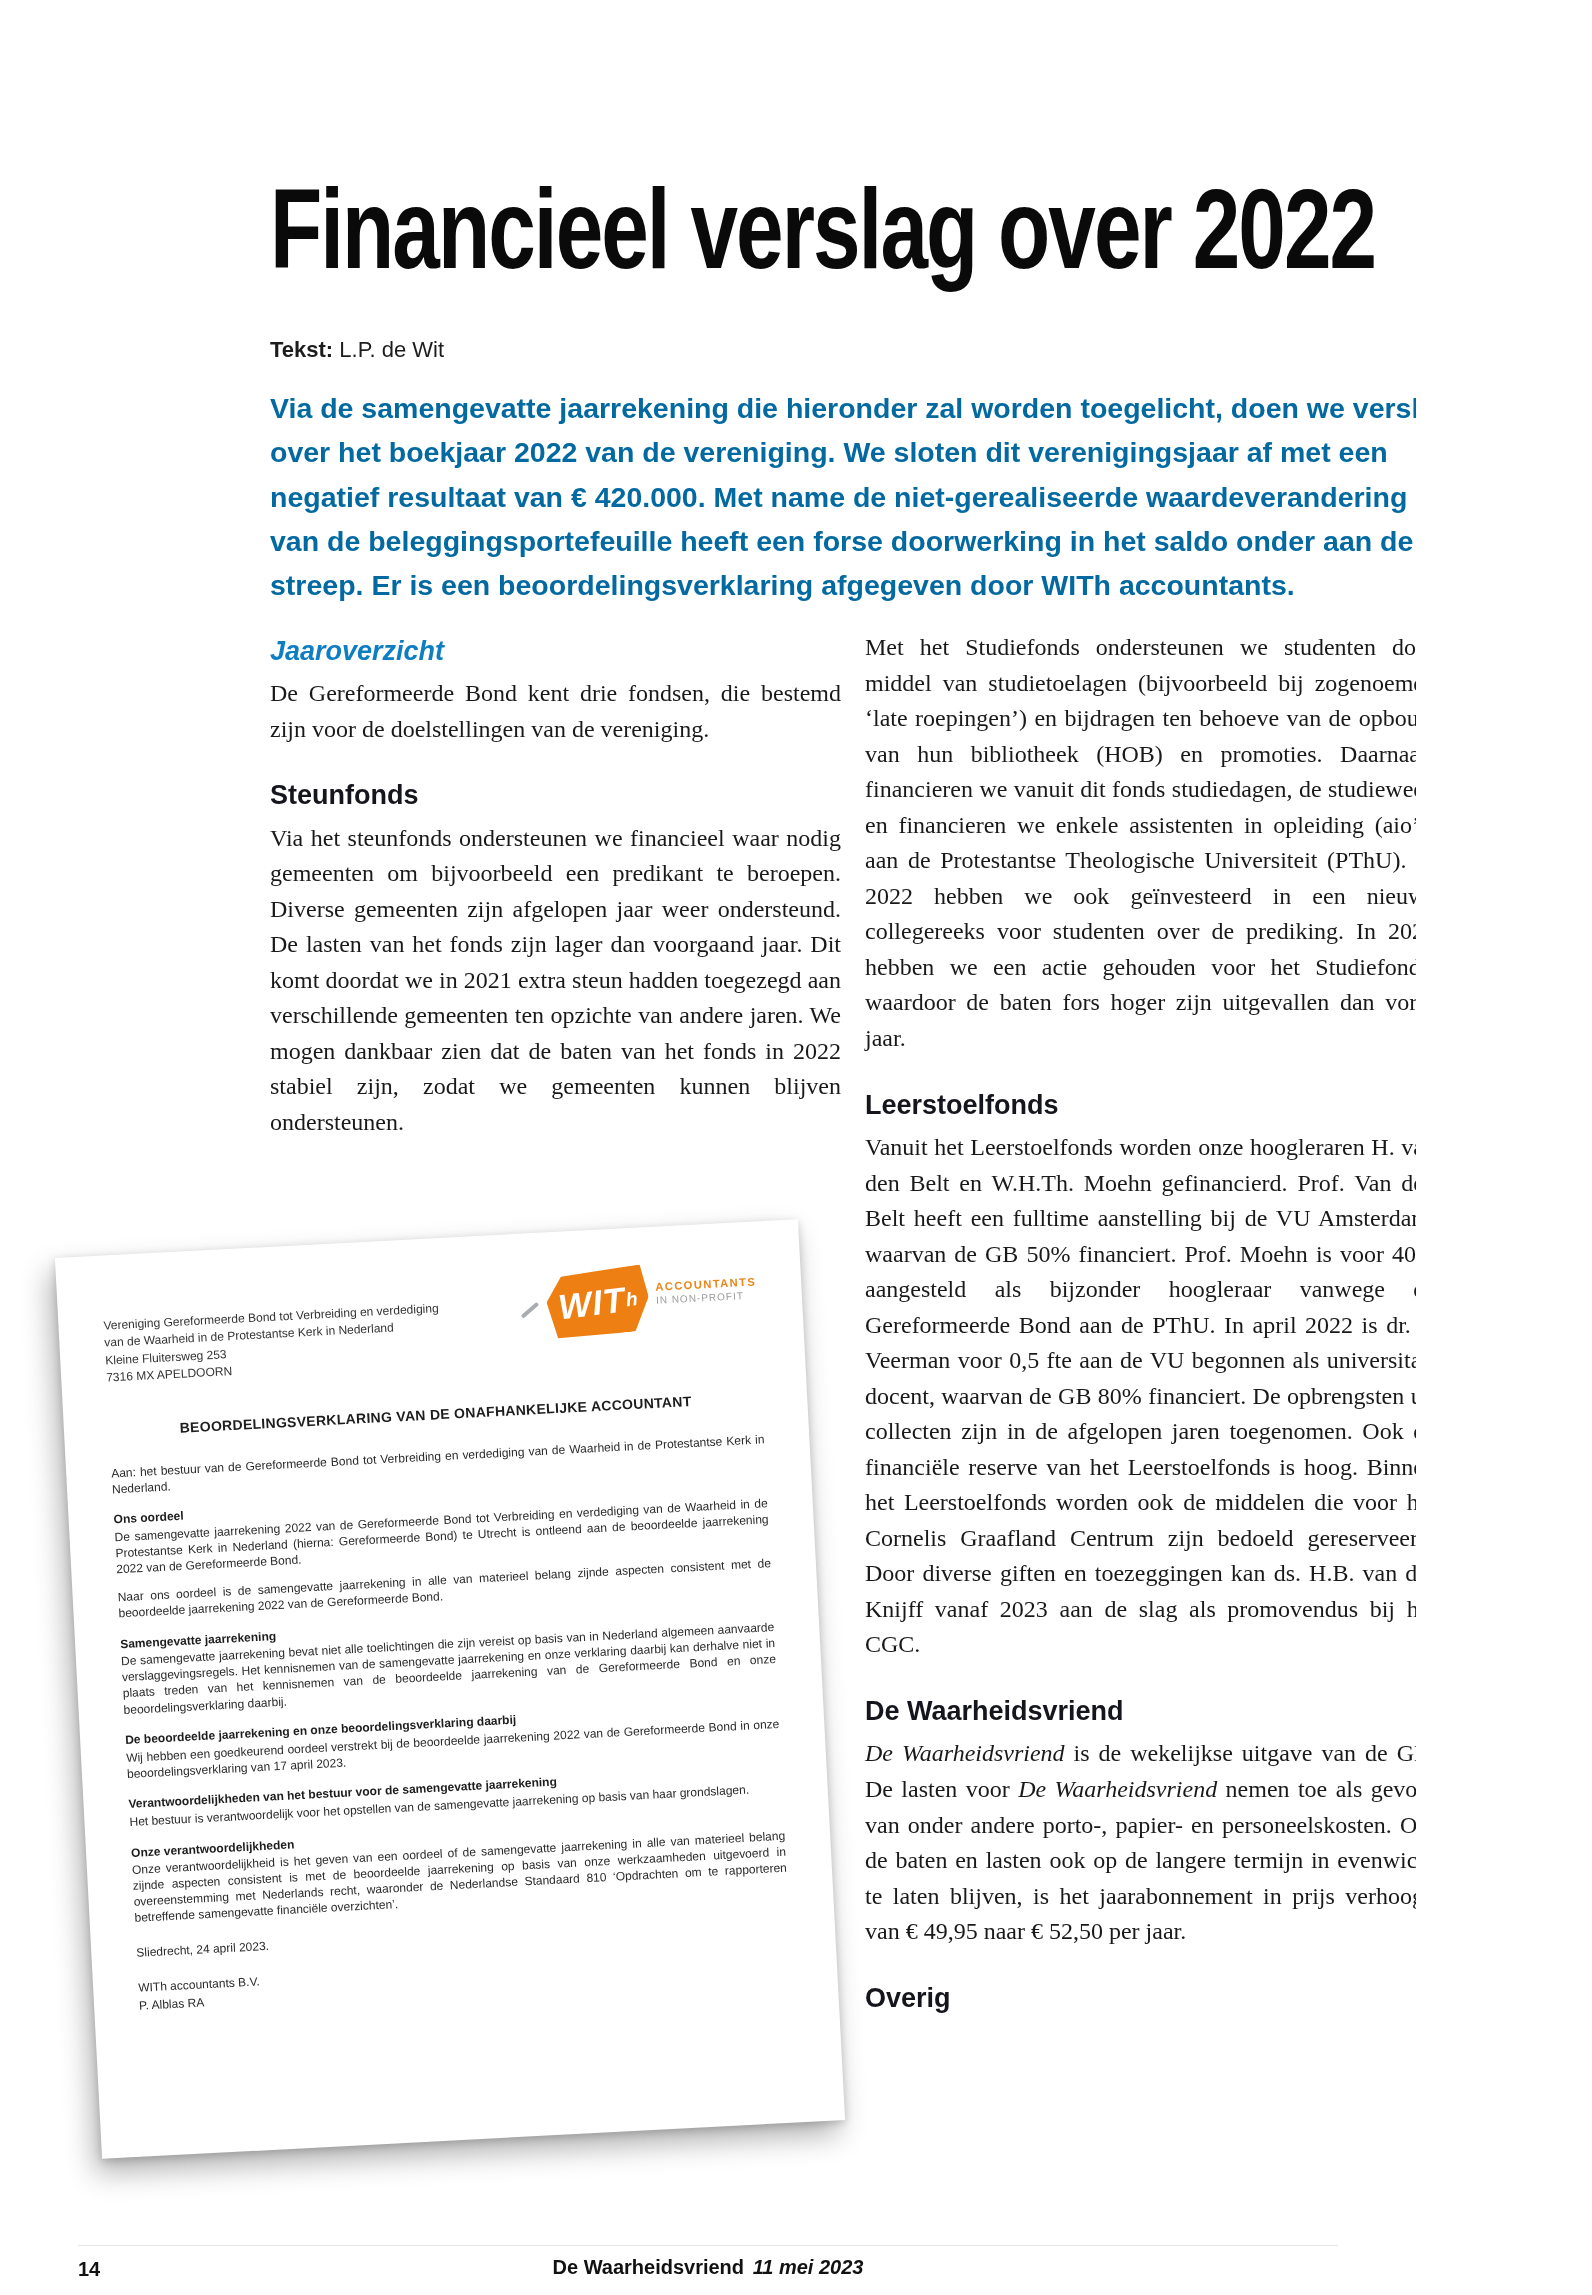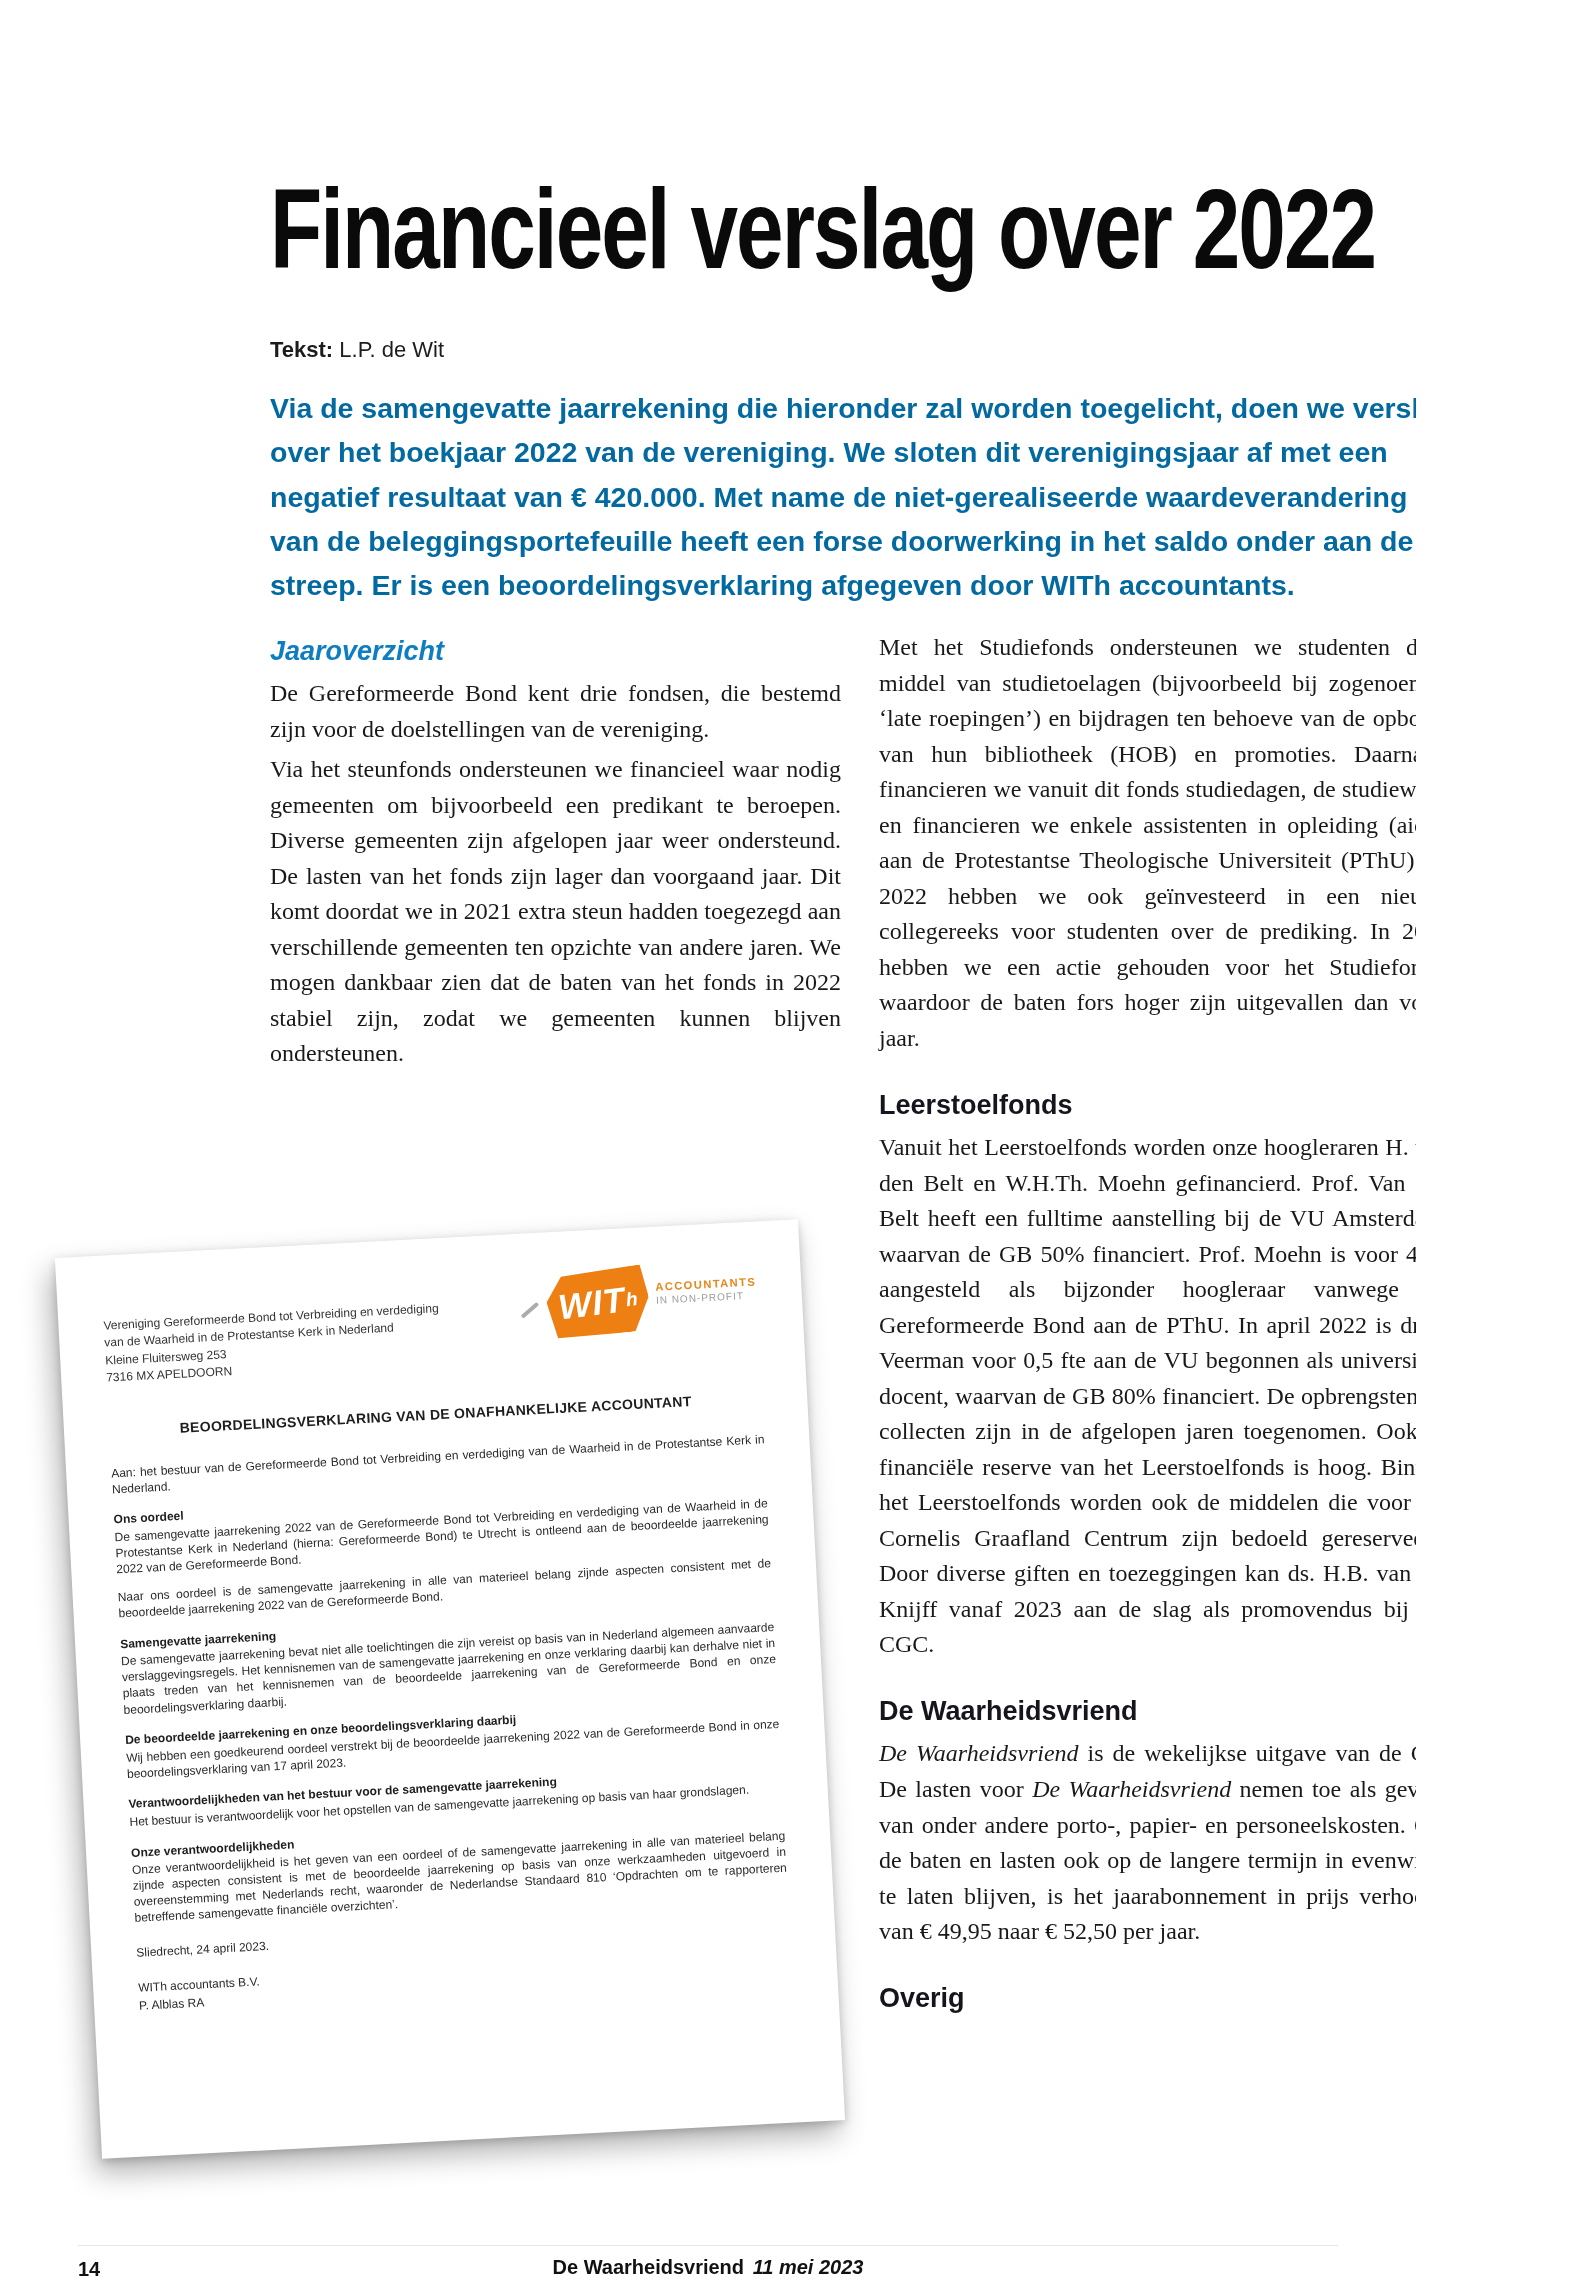--- a/index.html
+++ b/index.html
@@ -48,21 +48,21 @@
     font-family: "Liberation Sans", sans-serif;
     font-weight: 700;
     font-size: 28.5px;
     line-height: 1.56;
     color: #0369a1;
     text-align: left;
   }
 
   .columns {
     display: flex;
-    gap: 38px;
+    gap: 24px;
     margin-top: 22.4px;
   }
   .col { width: 571px; }
 
   .col h2 {
     font-family: "Liberation Sans", sans-serif;
     font-size: 27px;
     line-height: 1.12;
     margin: 33px 0 10.4px 0;
     color: #15151d;
@@ -214,20 +214,21 @@
     </div>
 
     <p class="intro">Via de samengevatte jaarrekening die hieronder zal worden toegelicht, doen we verslag over het boekjaar 2022 van de vereniging. We sloten dit verenigingsjaar af met een negatief resultaat van € 420.000. Met name de niet-gerealiseerde waardeverandering van de beleggingsportefeuille heeft een forse doorwerking in het saldo onder aan de streep. Er is een beoordelingsverklaring afgegeven door WITh accountants.</p>
 
     <div class="columns">
 
       <div class="col">
         <h2 class="h-blue first">Jaaroverzicht</h2>
         <p class="body">De Gereformeerde Bond kent drie fondsen, die bestemd zijn voor de doelstellingen van de vereniging.</p>
 
+        <h2>Steunfonds</h2>
         <p class="body">Via het steunfonds ondersteunen we financieel waar nodig gemeenten om bijvoorbeeld een predikant te beroepen. Diverse gemeenten zijn afgelopen jaar weer ondersteund. De lasten van het fonds zijn lager dan voorgaand jaar. Dit komt doordat we in 2021 extra steun hadden toegezegd aan verschillende gemeenten ten opzichte van andere jaren. We mogen dankbaar zien dat de baten van het fonds in 2022 stabiel zijn, zodat we gemeenten kunnen blijven ondersteunen.</p>
       </div>
 
       <div class="col">
         <p class="body">Met het Studiefonds ondersteunen we studenten door middel van studietoelagen (bijvoorbeeld bij zogenoemde ‘late roepingen’) en bijdragen ten behoeve van de opbouw van hun bibliotheek (HOB) en promoties. Daarnaast financieren we vanuit dit fonds studiedagen, de studieweek en financieren we enkele assistenten in opleiding (aio’s) aan de Protestantse Theologische Universiteit (PThU). In 2022 hebben we ook geïnvesteerd in een nieuwe collegereeks voor studenten over de prediking. In 2022 hebben we een actie gehouden voor het Studiefonds, waardoor de baten fors hoger zijn uitgevallen dan vorig jaar.</p>
 
         <h2>Leerstoelfonds</h2>
         <p class="body">Vanuit het Leerstoelfonds worden onze hoogleraren H. van den Belt en W.H.Th. Moehn gefinancierd. Prof. Van den Belt heeft een fulltime aanstelling bij de VU Amsterdam, waarvan de GB 50% financiert. Prof. Moehn is voor 40% aangesteld als bijzonder hoogleraar vanwege de Gereformeerde Bond aan de PThU. In april 2022 is dr. P. Veerman voor 0,5 fte aan de VU begonnen als universitair docent, waarvan de GB 80% financiert. De opbrengsten uit collecten zijn in de afgelopen jaren toegenomen. Ook de financiële reserve van het Leerstoelfonds is hoog. Binnen het Leerstoelfonds worden ook de middelen die voor het Cornelis Graafland Centrum zijn bedoeld gereserveerd. Door diverse giften en toezeggingen kan ds. H.B. van der Knijff vanaf 2023 aan de slag als promovendus bij het CGC.</p>
 
         <h2>De Waarheidsvriend</h2>

